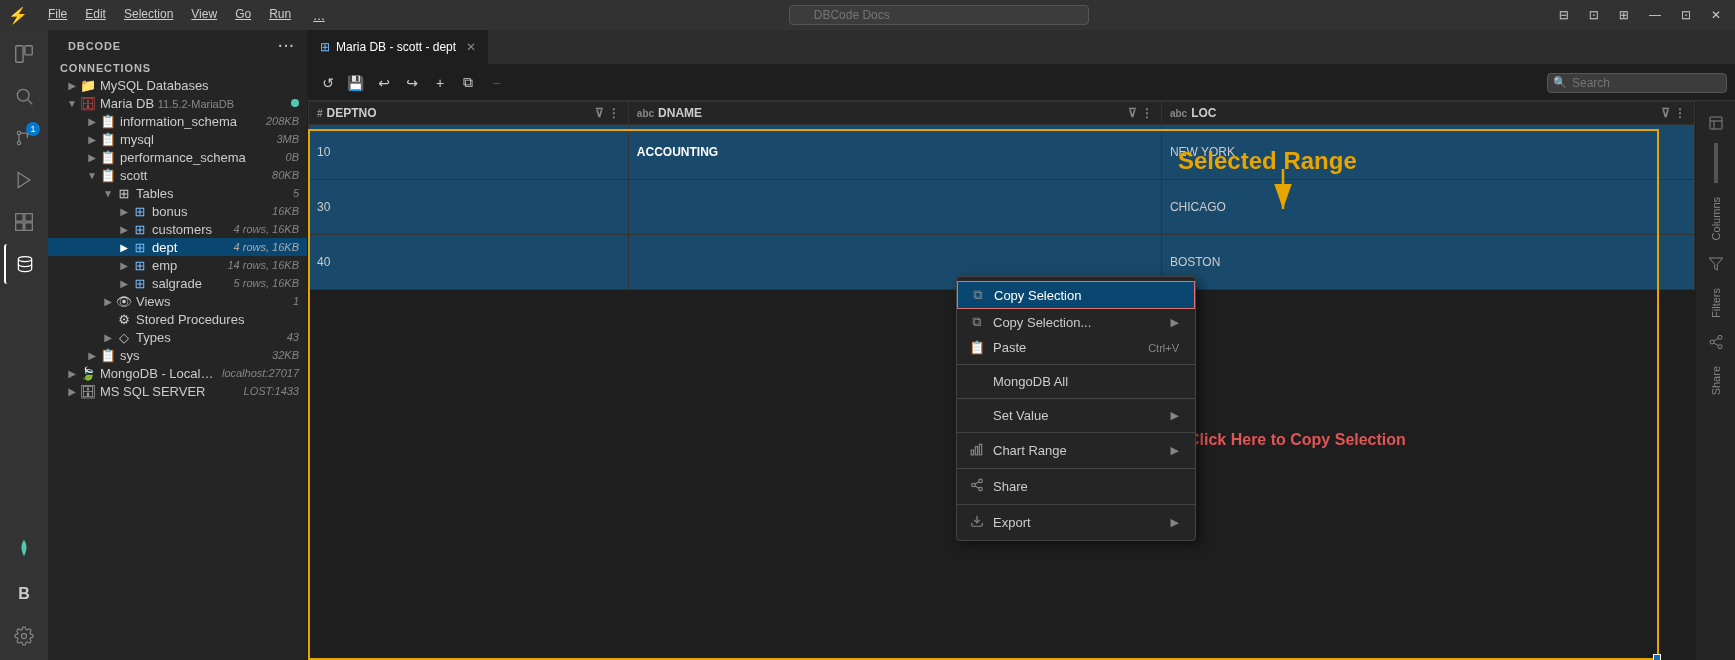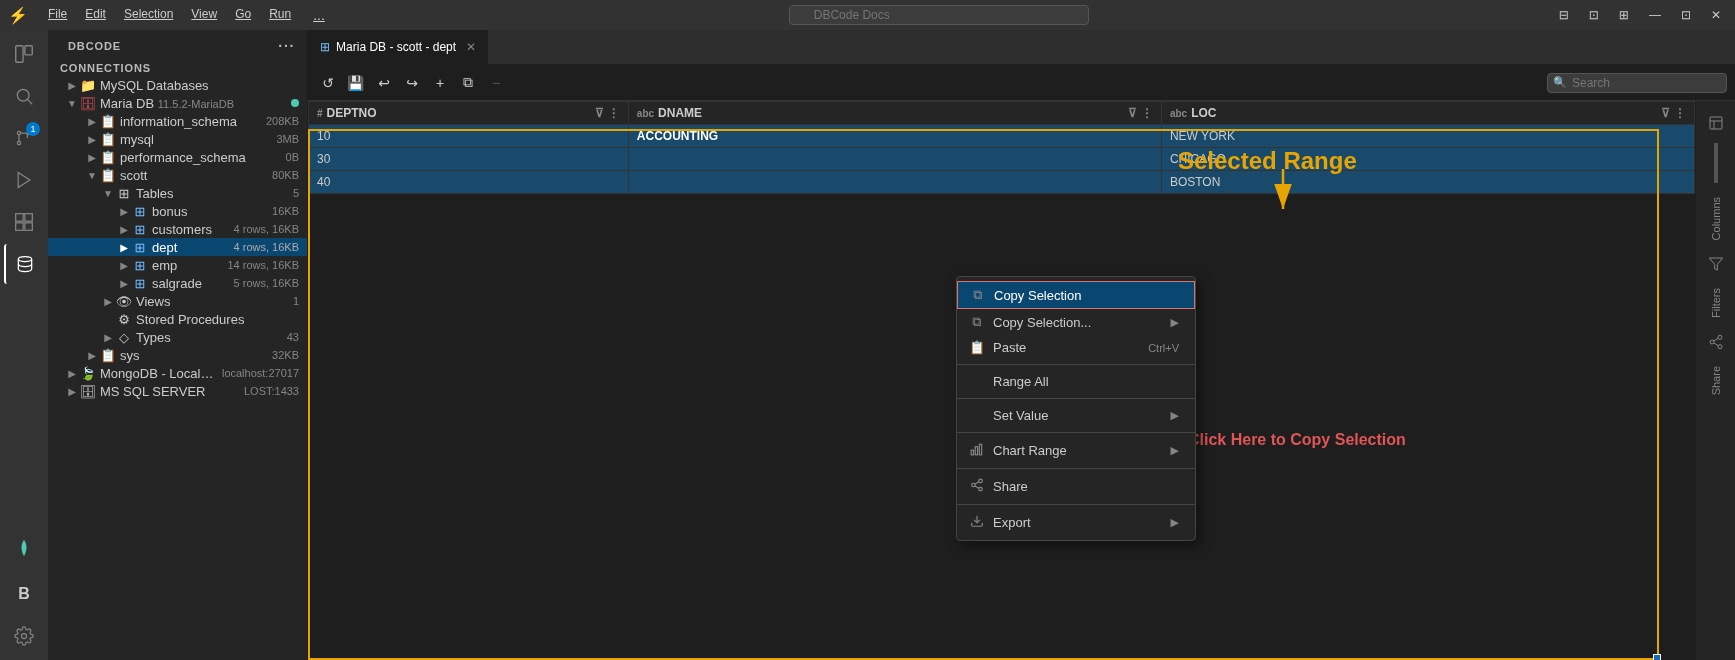--- a/index.html
+++ b/index.html
@@ -188,20 +188,21 @@
     .tree-label {
       flex: 1;
       overflow: hidden;
       text-overflow: ellipsis;
     }
     .tree-meta {
       font-size: 11px;
       color: #858585;
       margin-left: 4px;
       margin-right: 8px;
+      font-style: italic;
     }
     .dot-green {
       width: 8px;
       height: 8px;
       background: #4ec9b0;
       border-radius: 50%;
       margin-left: auto;
       margin-right: 8px;
       flex-shrink: 0;
     }
@@ -351,21 +352,21 @@
       font-weight: 600;
       color: #cccccc;
       font-size: 12px;
       white-space: nowrap;
       position: sticky;
       top: 0;
       z-index: 2;
     }
     .data-table td {
       border: 1px solid #333;
-      padding: 4px 8px;
+      padding: 20px 8px;
       font-size: 12px;
       color: #cccccc;
     }
     .data-table th .col-header {
       display: flex;
       align-items: center;
       gap: 4px;
     }
     .col-type-icon { color: #888; font-size: 10px; }
     .col-filter-icon { color: #888; font-size: 12px; margin-left: auto; cursor: pointer; }
@@ -818,21 +819,21 @@
 
           <div class="ctx-item">
             <span class="ctx-item-icon">📋</span>
             <span class="ctx-item-label">Paste</span>
             <span class="ctx-item-shortcut">Ctrl+V</span>
           </div>
           <div class="ctx-separator"></div>
 
           <div class="ctx-item">
             <span class="ctx-item-icon"></span>
-            <span class="ctx-item-label">Range All</span>
+            <span class="ctx-item-label">MongoDB All</span>
           </div>
           <div class="ctx-separator"></div>
 
           <div class="ctx-item">
             <span class="ctx-item-icon"></span>
             <span class="ctx-item-label">Set Value</span>
             <span class="ctx-item-arrow">▶</span>
           </div>
           <div class="ctx-separator"></div>
 

